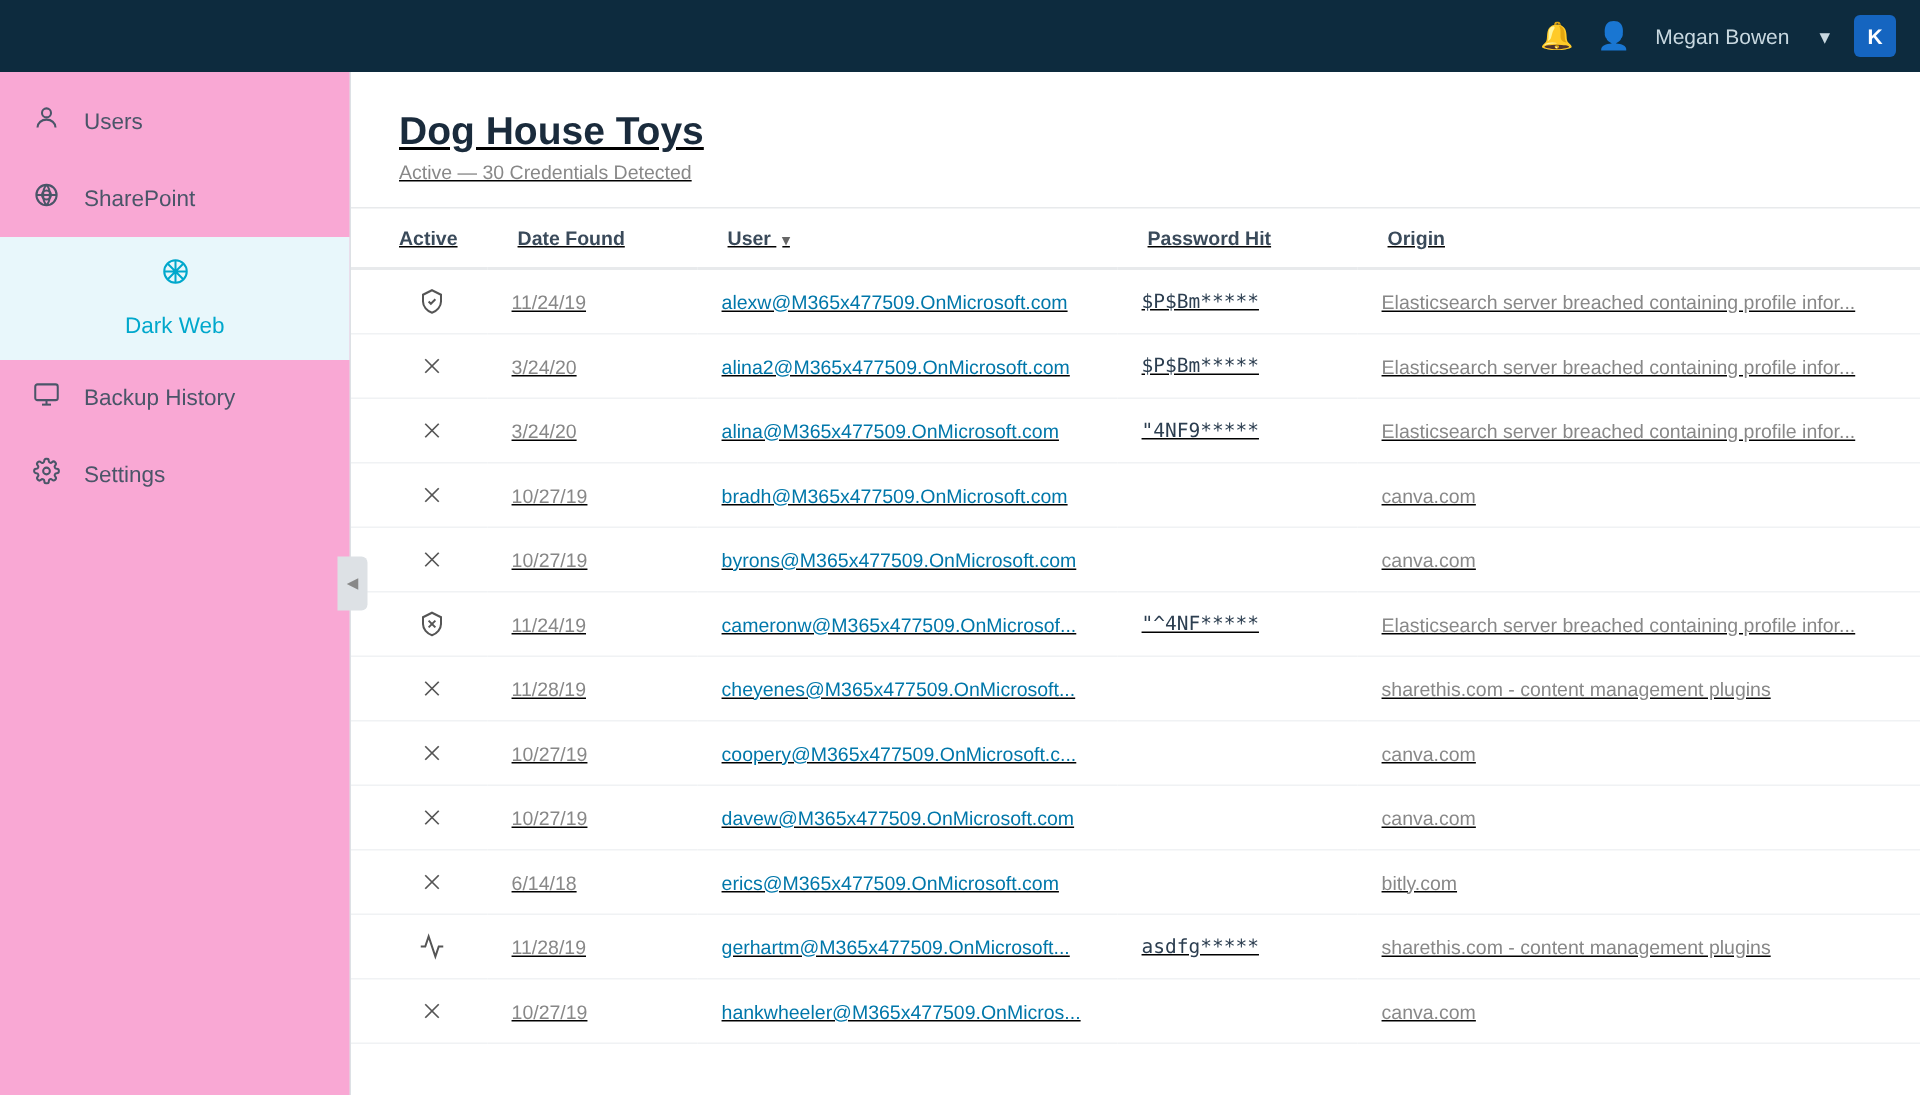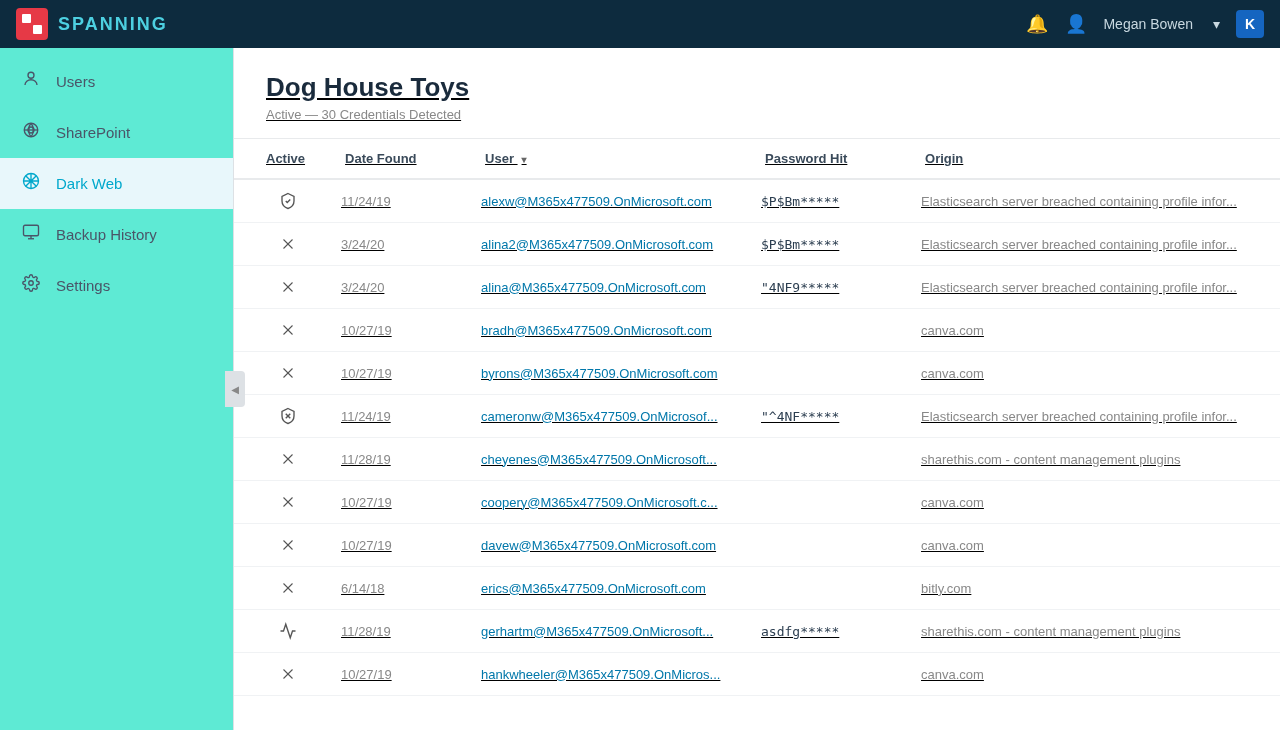--- a/index.html
+++ b/index.html
@@ -74,21 +74,21 @@
     
     .layout {
       display: flex;
       flex: 1;
       overflow: hidden;
     }
 
     
     .sidebar {
       width: 234px;
-      background: #5eead4;
+      background: #f9a8d4;
       border-right: 1px solid #dde1e5;
       display: flex;
       flex-direction: column;
       flex-shrink: 0;
       position: relative;
     }
     .sidebar-nav {
       flex: 1;
       padding: 8px 0;
     }
@@ -99,20 +99,21 @@
       padding: 14px 20px;
       cursor: pointer;
       color: #4a5568;
       font-size: 15px;
       font-weight: 500;
       transition: background 0.15s;
     }
     .sidebar-item.active {
       background: #e8f7fb;
       color: #00a8cc;
+      flex-direction: column;
     }
     .sidebar-item .icon {
       font-size: 18px;
       width: 22px;
       text-align: center;
     }
     .sidebar-item.active .icon { color: #00a8cc; }
     .sidebar-collapse {
       position: absolute;
       right: -12px;
@@ -216,31 +217,20 @@
     .table-container::-webkit-scrollbar-track { background: #f0f0f0; }
     .table-container::-webkit-scrollbar-thumb { background: #c0c0c0; border-radius: 4px; }
 
     
     .shield-svg { width: 18px; height: 18px; }
   </style>
 </head>
 <body>
 
 <header class="header">
-  <div class="header-logo">
-    <div class="logo-icon">
-      <svg width="20" height="20" viewBox="0 0 20 20" fill="none">
-        <rect width="9" height="9" fill="#fff" rx="1"></rect>
-        <rect x="11" width="9" height="9" fill="#e63946" rx="1"></rect>
-        <rect y="11" width="9" height="9" fill="#e63946" rx="1"></rect>
-        <rect x="11" y="11" width="9" height="9" fill="#fff" rx="1"></rect>
-      </svg>
-    </div>
-    <span class="logo-text">SPANNING</span>
-  </div>
   <div class="header-spacer"></div>
   <div class="header-actions">
     <span class="header-icon">🔔</span>
     <span class="header-icon">👤</span>
     <div class="header-user">
       <span>Megan Bowen</span>
       <span>▾</span>
     </div>
     <div class="k-badge">K</div>
   </div>

